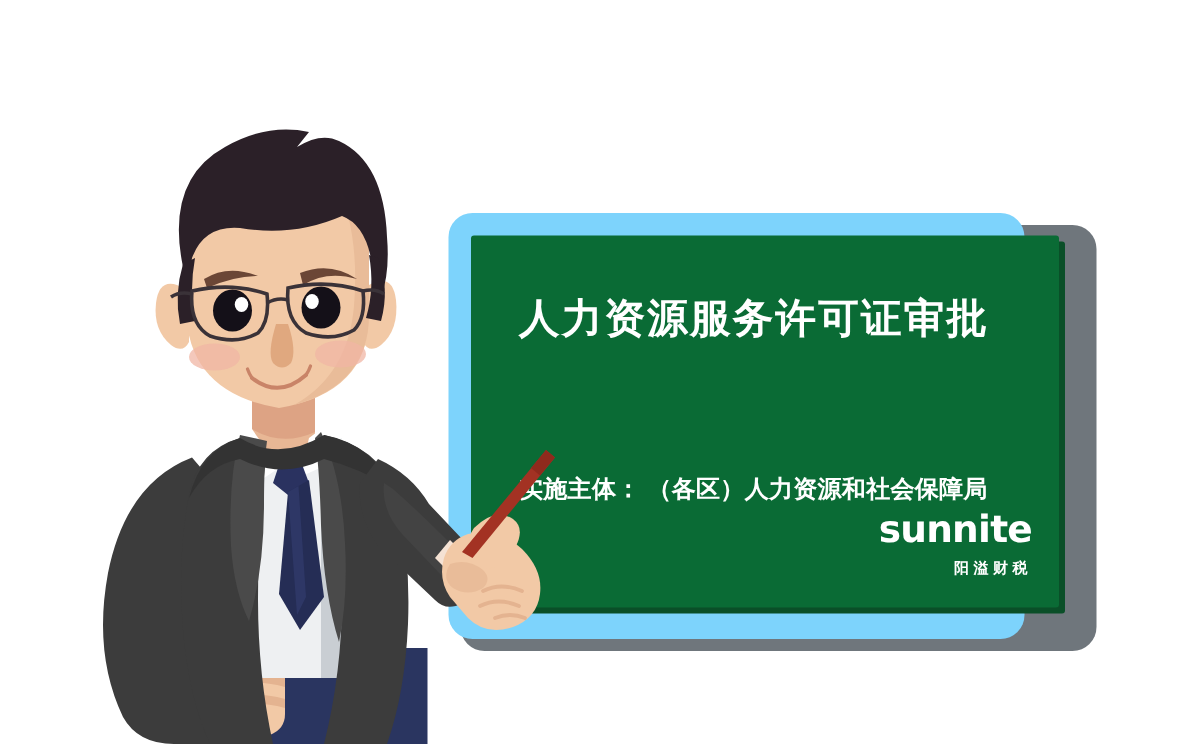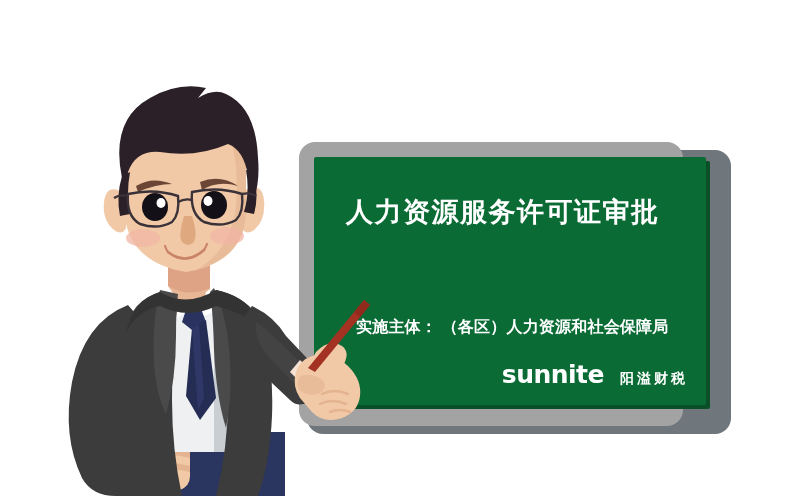--- a/index.html
+++ b/index.html
@@ -37,21 +37,21 @@
     height: 284px;
     background: #6f767c;
     border-radius: 16px;
   }
   #board-frame {
     position: absolute;
     left: 0px;
     top: 0px;
     width: 384px;
     height: 284px;
-    background: #a3a3a3;
+    background: #7dd3fc;
     border-radius: 16px;
   }
   #board-inner-shadow {
     position: absolute;
     left: 19px;
     top: 19px;
     width: 392px;
     height: 248px;
     background: #0a4f28;
     border-radius: 2px;
@@ -94,43 +94,43 @@
   .board-line-2 {
     position: absolute;
     left: 32px;
     top: 162px;
     color: #ffffff;
     font-size: 16px;
     font-weight: bold;
     letter-spacing: 0.2px;
     line-height: 1;
     white-space: nowrap;
-    margin-left: 10px;
   }
 
   
   #logo {
     position: absolute;
     right: 18px;
     bottom: 18px;
     display: flex;
     align-items: flex-end;
-    gap: 16px;
+    gap: 10px;
+    flex-direction: column;
   }
   #logo-word {
     color: #ffffff;
     font-size: 25px;
     font-weight: bold;
     letter-spacing: -0.5px;
     line-height: 1;
     font-family: "DejaVu Sans", sans-serif;
   }
   #logo-cn {
     color: #ffffff;
-    font-size: 14px;
+    font-size: 10px;
     font-weight: bold;
     letter-spacing: 3px;
     line-height: 1;
     padding-bottom: 2px;
   }
 
   
   #character {
     position: absolute;
     left: 0px;

